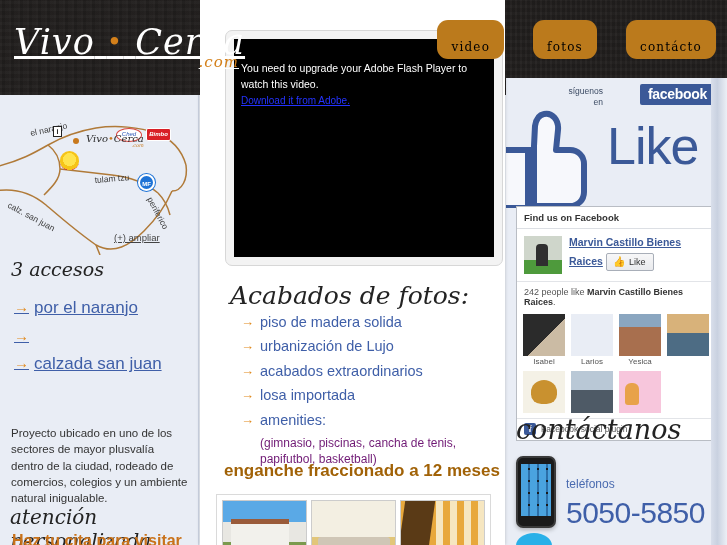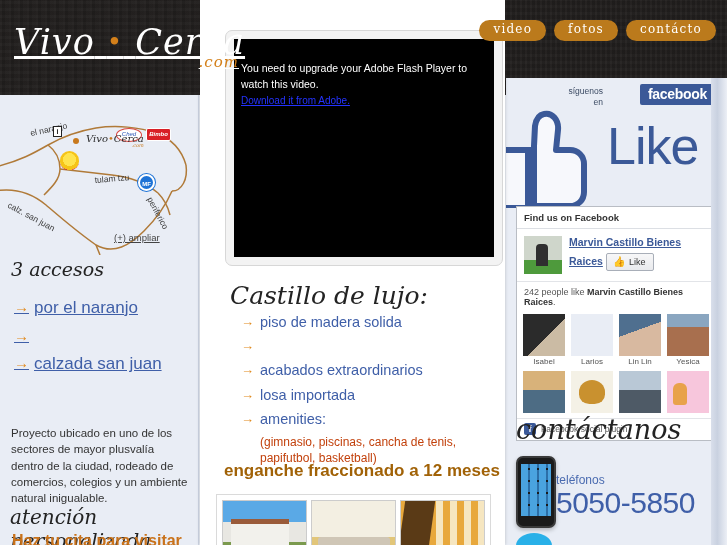--- a/index.html
+++ b/index.html
@@ -43,29 +43,30 @@
     color:#d4801a; font-size:15px; font-style:italic; letter-spacing:1px;
   }
 
   #topnav{
     position:absolute; right:11px; top:20px; z-index:6;
     display:flex; gap:8px;
   }
   .navbtn{
     display:block;
     background:#bb7a1c;
-    color:#ffffff;
+    color:#000000;
     font-family:"DejaVu Serif", serif;
     font-size:12px;
     letter-spacing:1.2px;
-    padding:2px 14px 5px;
+    padding:20px 14px 5px;
     border-radius:11px;
     text-decoration:none;
     white-space:nowrap;
     cursor:pointer;
+    margin-left:21px;
   }
 
   
   #col-left{
     position:absolute; left:0; top:95px; width:199px; height:450px;
     background:#e9edf5;
     border-right:1px solid #cdd4e2;
     z-index:2;
     overflow:hidden;
   }
@@ -159,21 +160,21 @@
 
   
   #acabados-title{ position:absolute; left:30px; top:281px; font-size:25px; }
   #acabados-list{ position:absolute; left:41px; top:314px; width:250px; }
   .feat{
     display:flex; gap:6px; align-items:flex-start;
     color:#3f5fa8; font-size:14.5px; line-height:1.2; margin-bottom:7px; cursor:pointer;
   }
   .feat .arw{ color:#e08a1e; font-size:13px; line-height:1.3; flex:0 0 auto; }
   #amenities-sub{
-    margin-left:19px; margin-top:2px; color:#c2410c; font-size:12px; line-height:1.3;
+    margin-left:19px; margin-top:2px; color:#701a75; font-size:12px; line-height:1.3;
   }
   #enganche{
     position:absolute; left:24px; top:461px; width:280px;
     color:#a16207; font-size:17px; font-weight:bold;
   }
   #thumbs{
     position:absolute; left:16px; top:494px; width:275px; height:60px;
     background:#fff; border:1px solid #dadada; padding:5px;
     display:flex; gap:4px; overflow:hidden;
   }
@@ -263,35 +264,35 @@
     display:flex; align-items:center; gap:5px;
     padding:4px 7px 5px; border-top:1px solid #e2e4e8; font-size:8.5px; color:#555;
   }
   #fb-plugin .fico{
     width:12px; height:12px; background:#3b5998; color:#fff; font-weight:bold;
     font-size:9px; text-align:center; line-height:12px; border-radius:2px;
   }
 
   
   #contactanos{ position:absolute; left:10px; top:336px; font-size:27px; }
-  #phone-block{ position:absolute; left:10px; top:378px; display:flex; align-items:center;}
+  #phone-block{ position:absolute; left:10px; top:378px; display:flex; gap:10px; align-items:flex-end;}
   #iphone{
     width:40px; height:72px; border-radius:7px; background:#1a1a1a;
     border:2px solid #3a3a3a; padding:6px 3px; flex:0 0 auto;
     box-shadow:0 2px 4px rgba(0,0,0,.25);
   }
   #iphone-screen{
     width:100%; height:52px;
     background:
       repeating-linear-gradient(90deg, #4aa3df 0 7px, transparent 7px 9px),
       repeating-linear-gradient(0deg, #2c6fa8 0 10px, #1a1a1a 10px 12px);
     background-color:#13212e;
   }
   #tel-label{ color:#4a6bb0; font-size:12px; margin-top:6px; }
-  #tel-number{ color:#3f5fa8; font-size:30px; line-height:1; margin-top:1px; letter-spacing:-.5px; }
+  #tel-number{ color:#3f5fa8; font-size:30px; line-height:1; margin-top:7px; letter-spacing:-.5px; }
   #skype{
     position:absolute; left:10px; top:455px; width:36px; height:26px;
     border-radius:50%; background:#29b0e8;
   }
 </style>
 </head>
 <body>
 
 <div id="header-band"></div>
 <div id="header-right-ext"></div>
@@ -367,29 +368,30 @@
 
   <div id="video-frame">
     <div id="video-screen">
       <div id="flash-msg">
         <span>You need to upgrade your Adobe Flash Player to watch this video.</span>
         <a id="flash-link" href="#">Download it from Adobe.</a>
       </div>
     </div>
   </div>
 
-  <h2 id="acabados-title" class="script-h">Castillo de lujo:</h2>
+  <h2 id="acabados-title" class="script-h">Acabados de fotos:</h2>
 
   <div id="acabados-list">
     <div class="feat">
       <span class="arw">→</span>
       <span>piso de madera solida</span>
     </div>
     <div class="feat">
       <span class="arw">→</span>
+      <span>urbanización de Lujo</span>
     </div>
     <div class="feat">
       <span class="arw">→</span>
       <span>acabados extraordinarios</span>
     </div>
     <div class="feat">
       <span class="arw">→</span>
       <span>losa importada</span>
     </div>
     <div class="feat">
@@ -446,24 +448,20 @@
     <div id="fb-faces">
       <div class="face-cell">
         <div class="face-img f1"></div>
         <div class="face-name">Isabel</div>
       </div>
       <div class="face-cell">
         <div class="face-img f2"></div>
         <div class="face-name">Larios</div>
       </div>
       <div class="face-cell">
-        <div class="face-img f3"></div>
-        <div class="face-name">Lin Lin</div>
-      </div>
-      <div class="face-cell">
         <div class="face-img f4"></div>
         <div class="face-name">Yesica</div>
       </div>
       <div class="face-cell">
         <div class="face-img f5"></div>
       </div>
       <div class="face-cell">
         <div class="face-img f6"></div>
       </div>
       <div class="face-cell">

